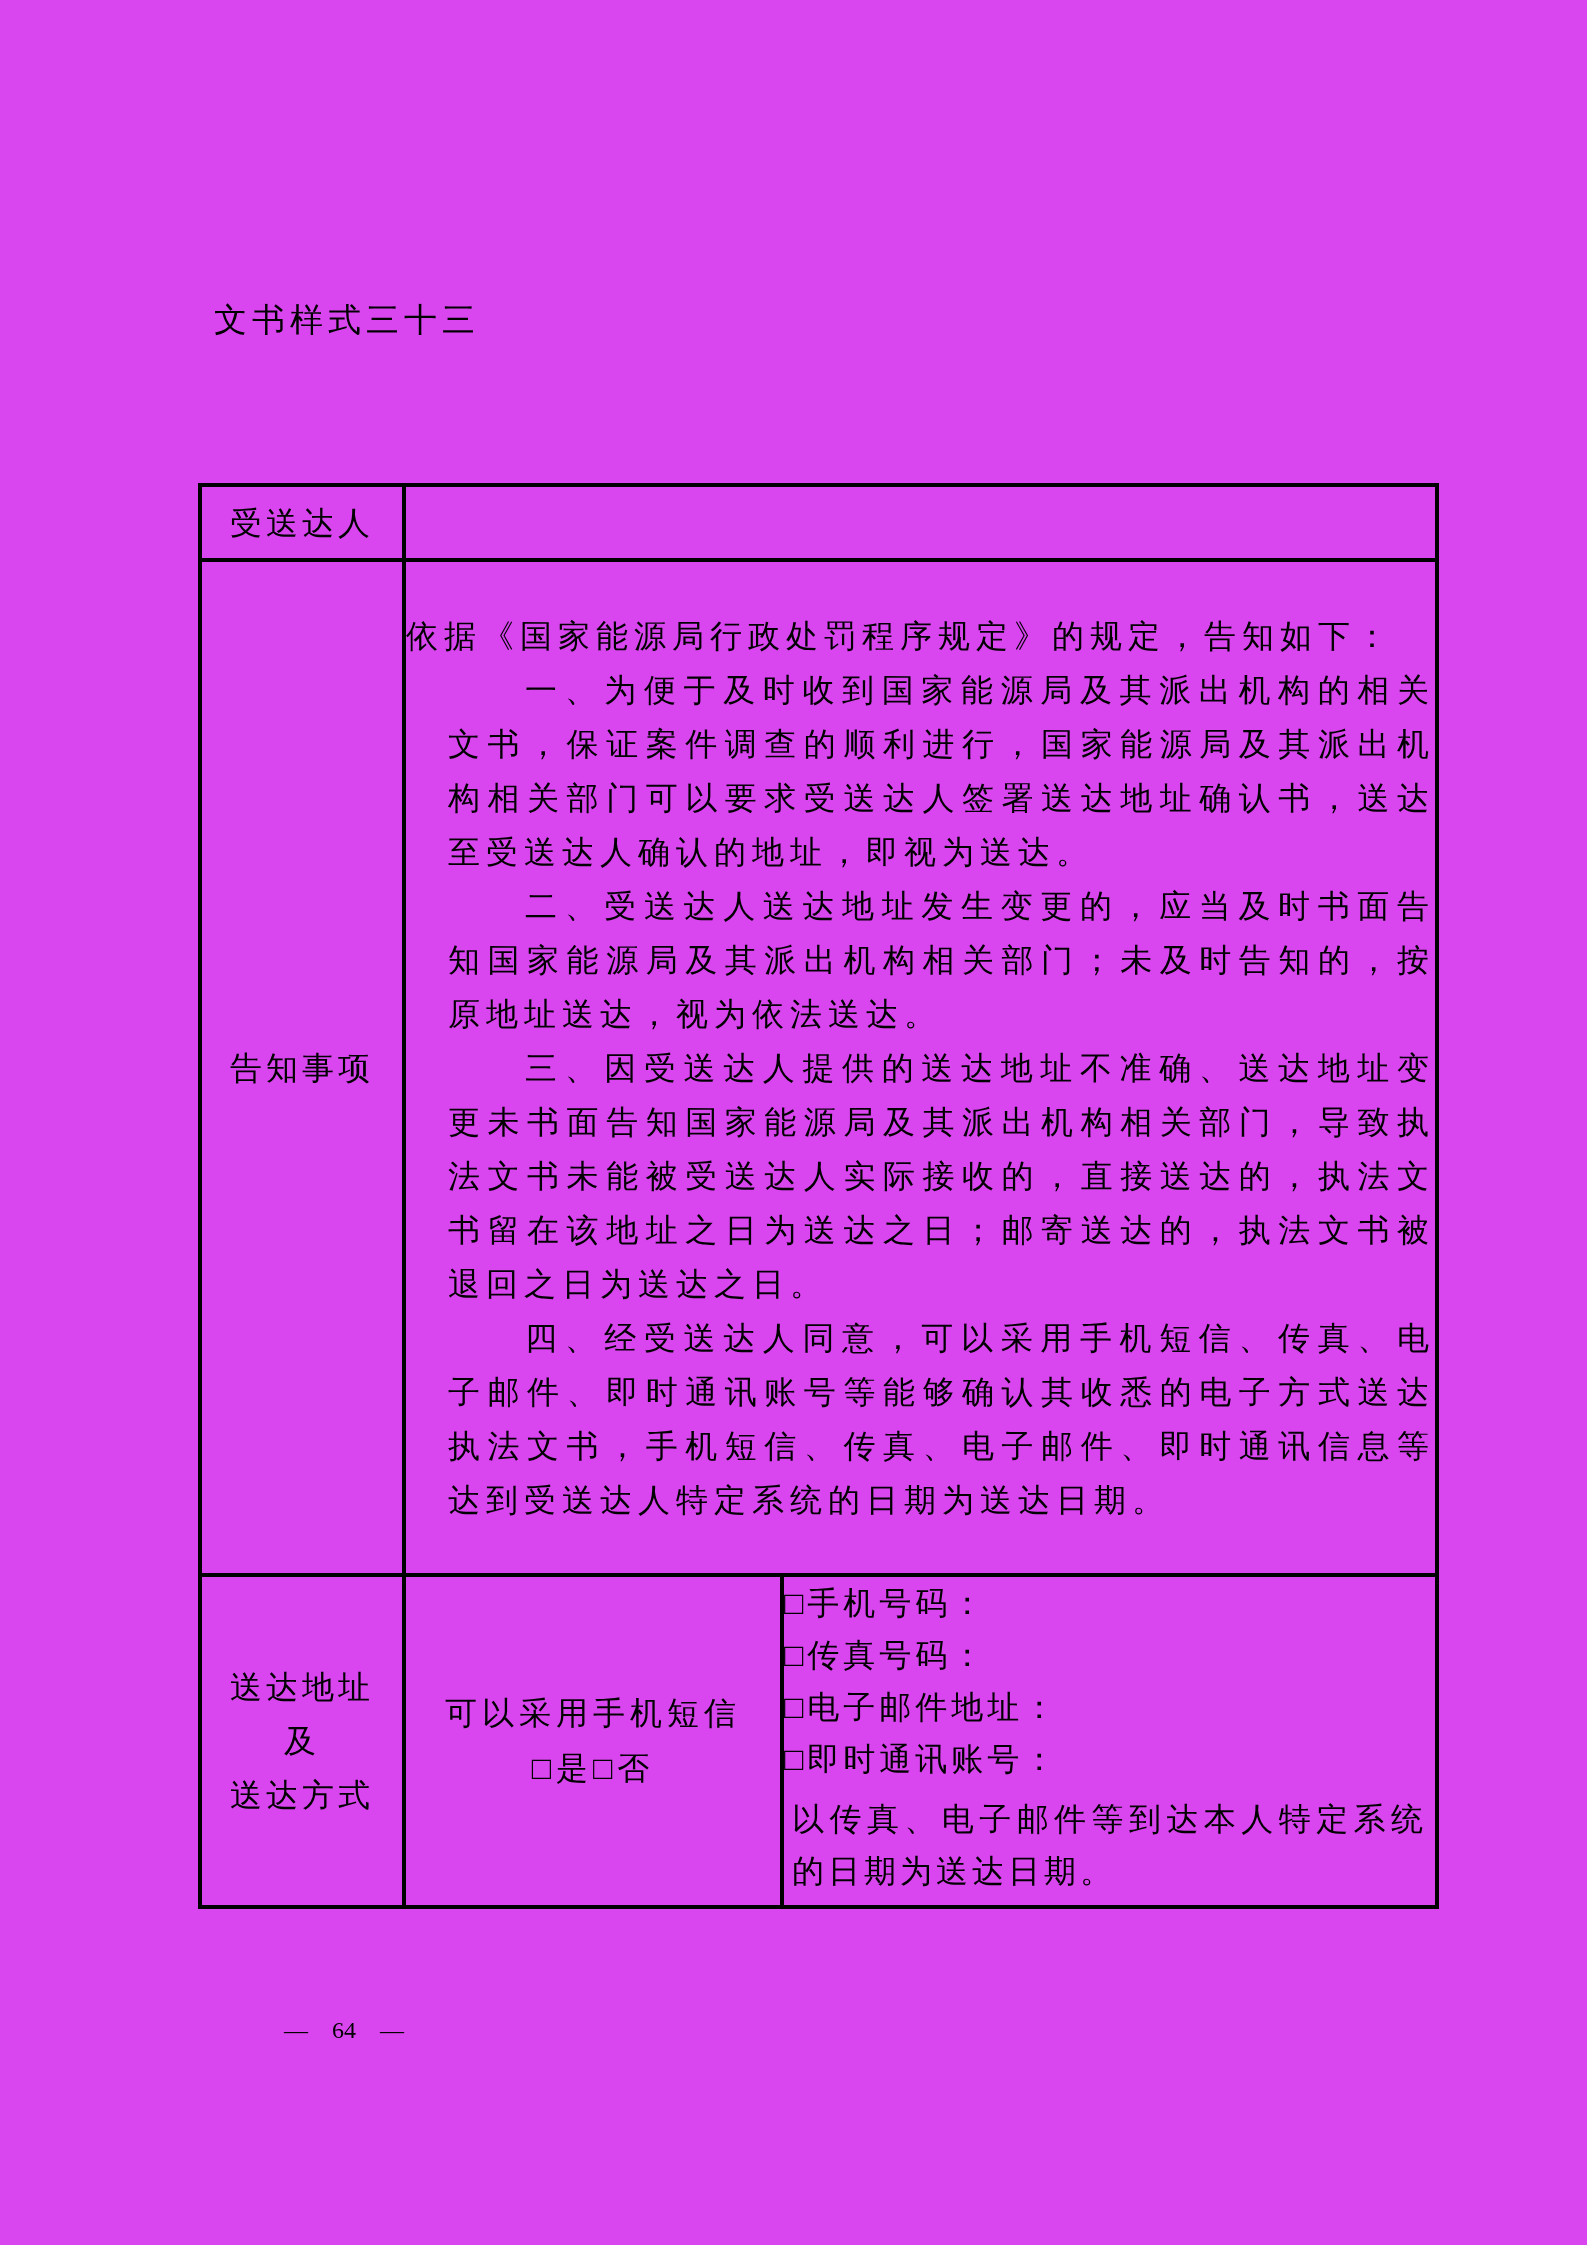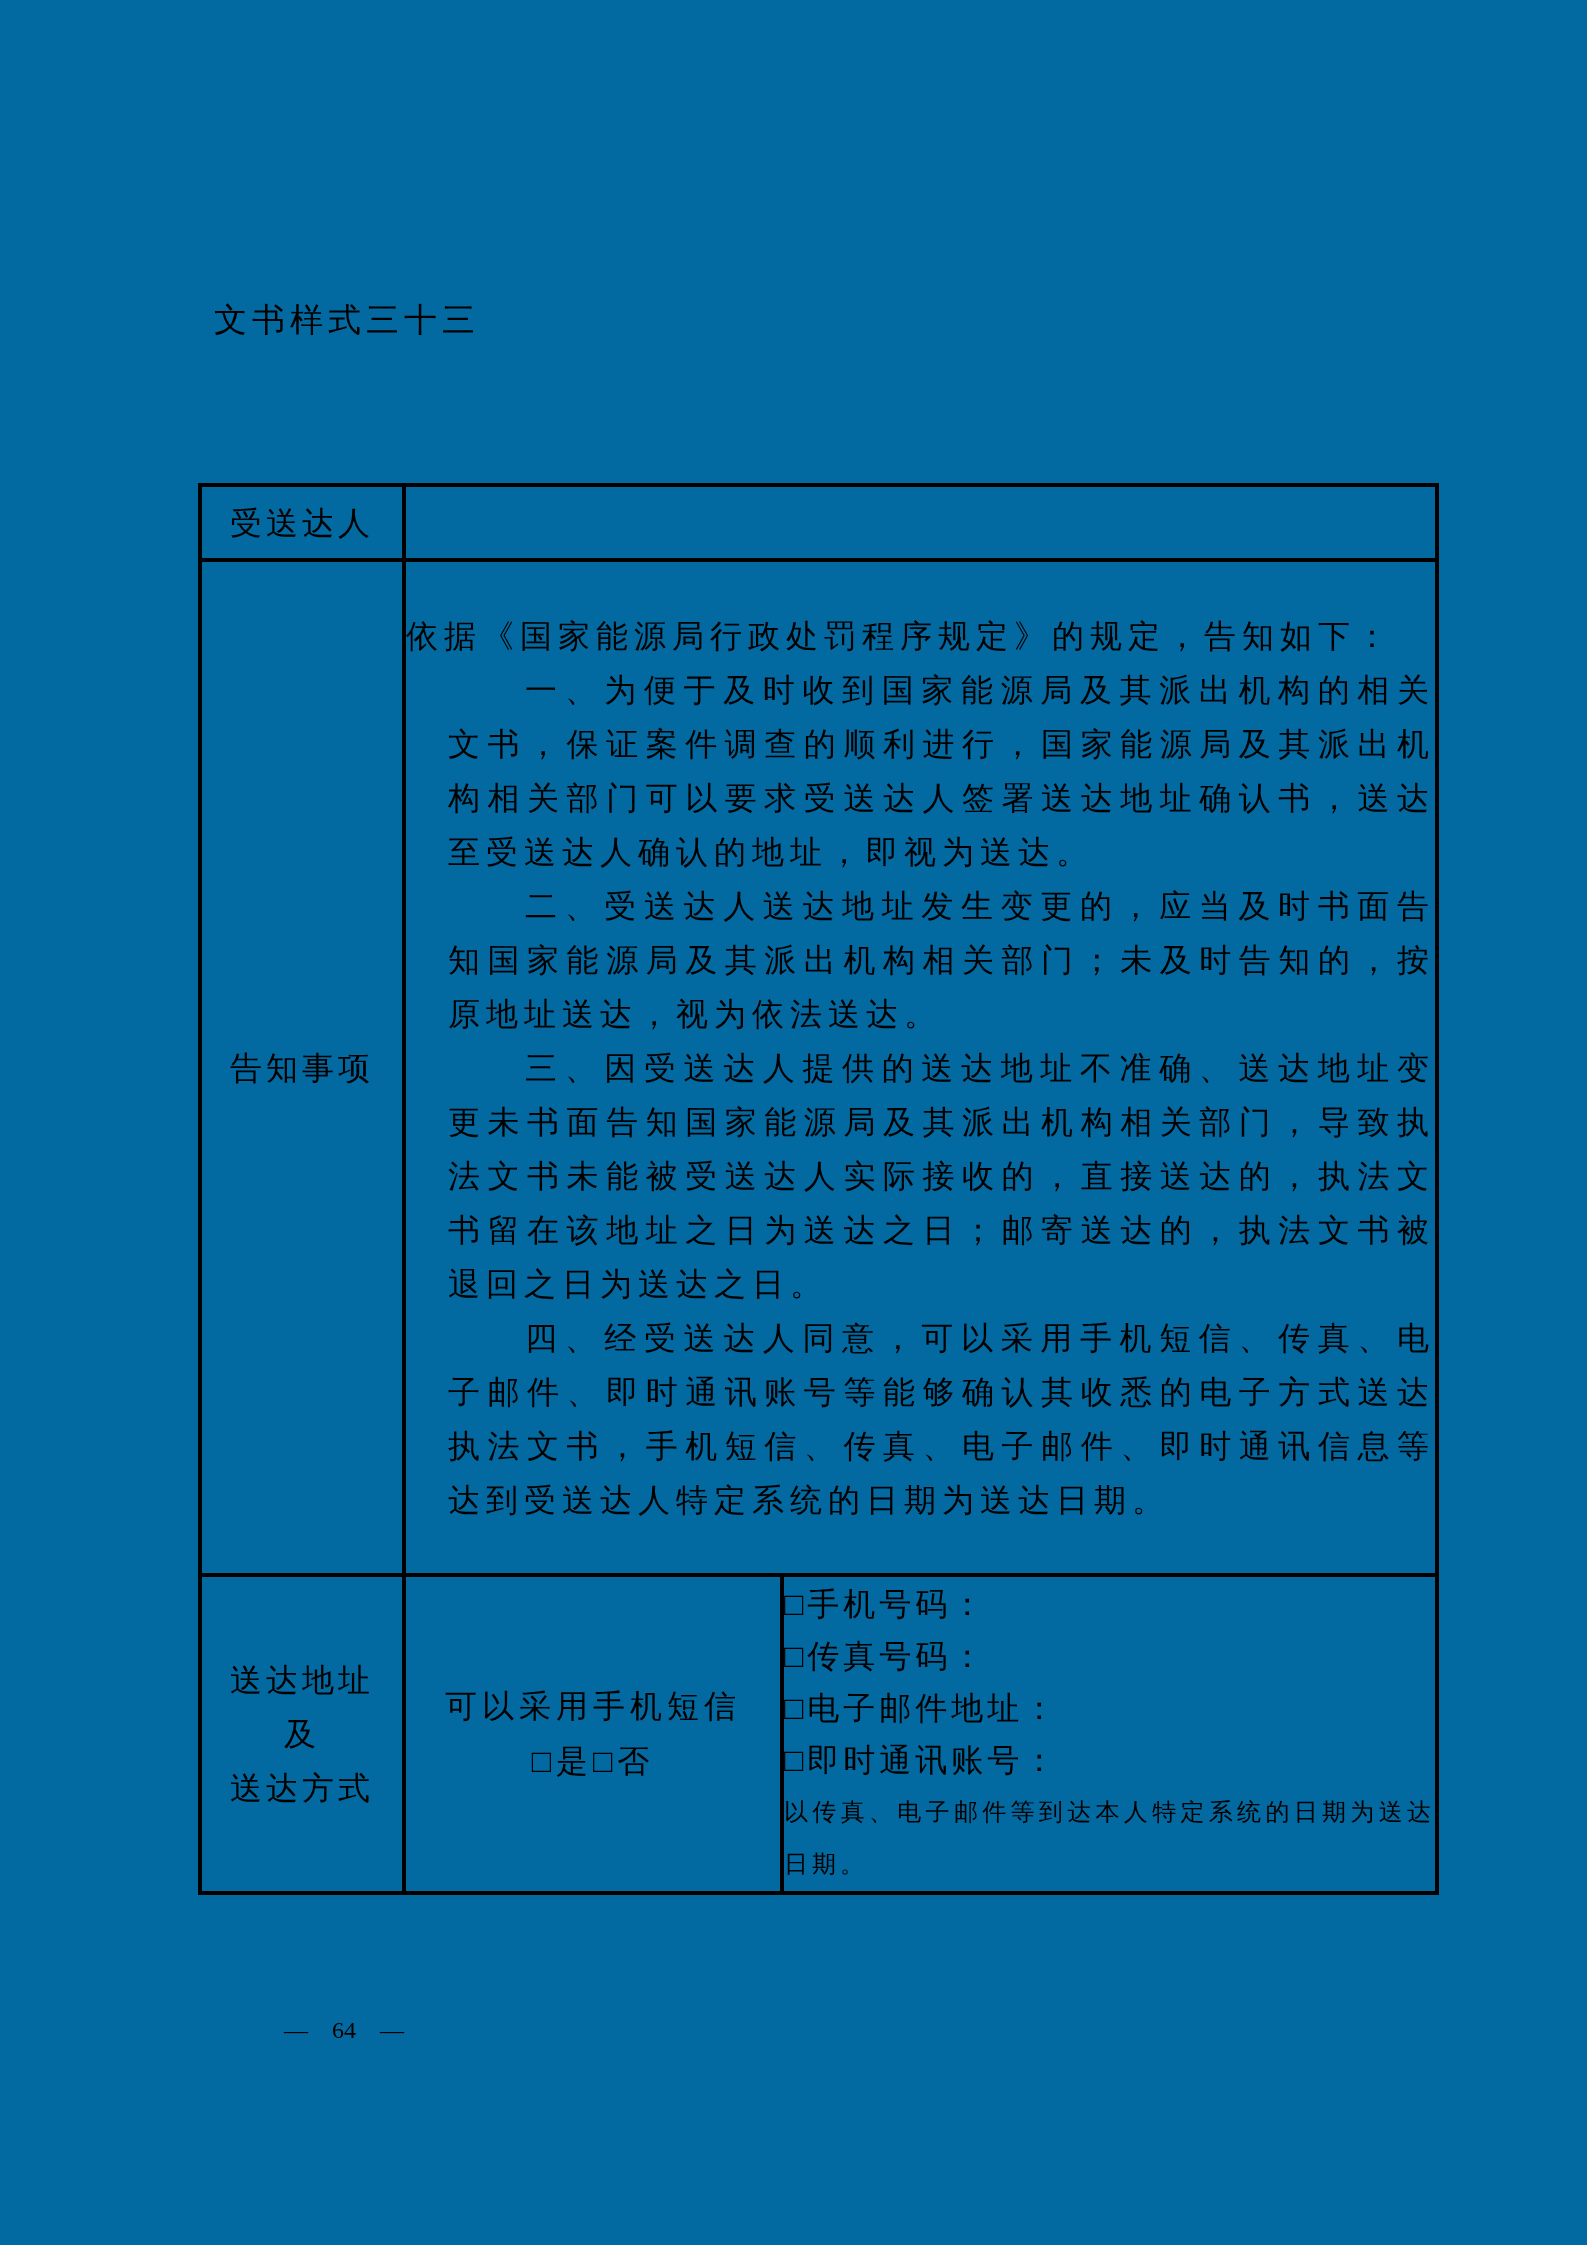--- a/index.html
+++ b/index.html
@@ -4,21 +4,21 @@
 <style>
   html, body {
     margin: 0;
     padding: 0;
     background: #ffffff;
   }
   .page {
     position: relative;
     width: 1587px;
     height: 2245px;
-    background: #0369a1;
+    background: #d946ef;
     color: #000000;
     font-family: "Liberation Serif", "DejaVu Serif", serif;
     overflow: hidden;
   }
   .doc-label {
     position: absolute;
     left: 214px;
     top: 298px;
     font-size: 33px;
     line-height: 44px;
@@ -86,22 +86,22 @@
     vertical-align: middle;
     padding: 2px 14px 2px 14px;
   }
   .channel-line {
     font-size: 32px;
     line-height: 52px;
     letter-spacing: 4px;
     white-space: nowrap;
   }
   .channels-note {
-    margin: 0;
-    font-size: 24px;
+    margin: 8px;
+    font-size: 32px;
     line-height: 52px;
     letter-spacing: 4px;
     text-align: justify;
     text-justify: inter-character;
   }
   .checkbox {
     display: inline;
   }
   .page-number {
     position: absolute;

